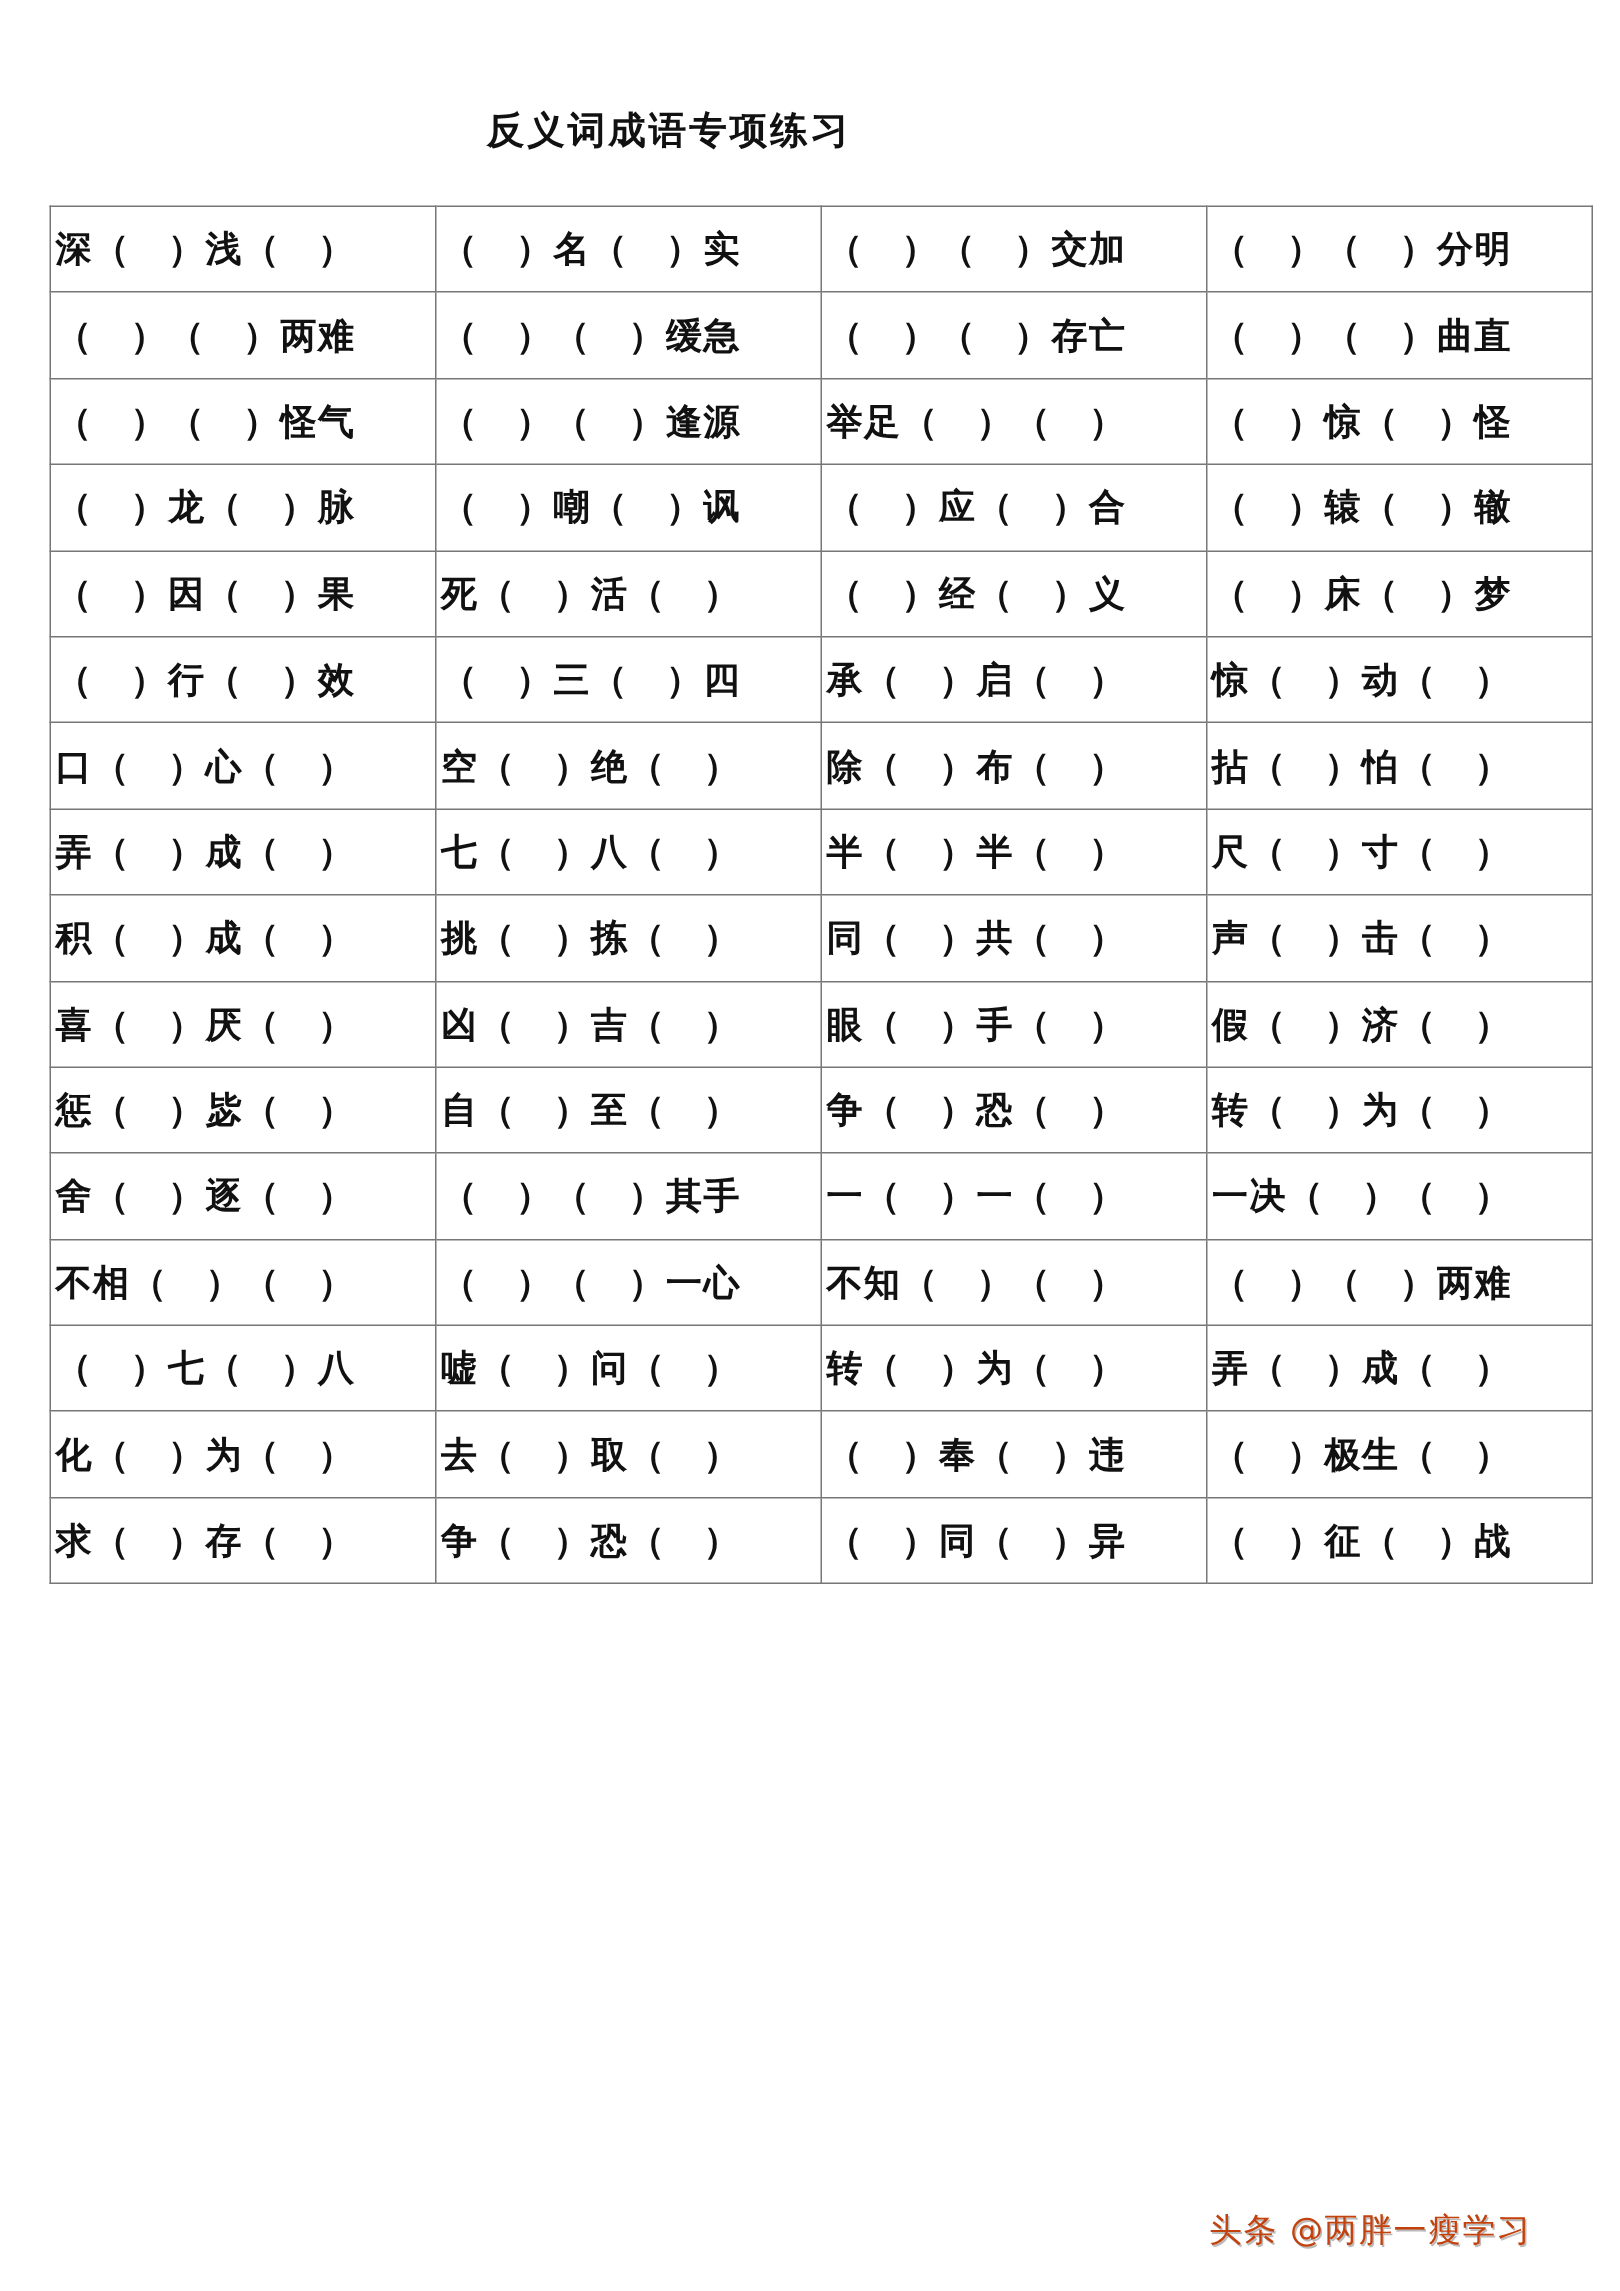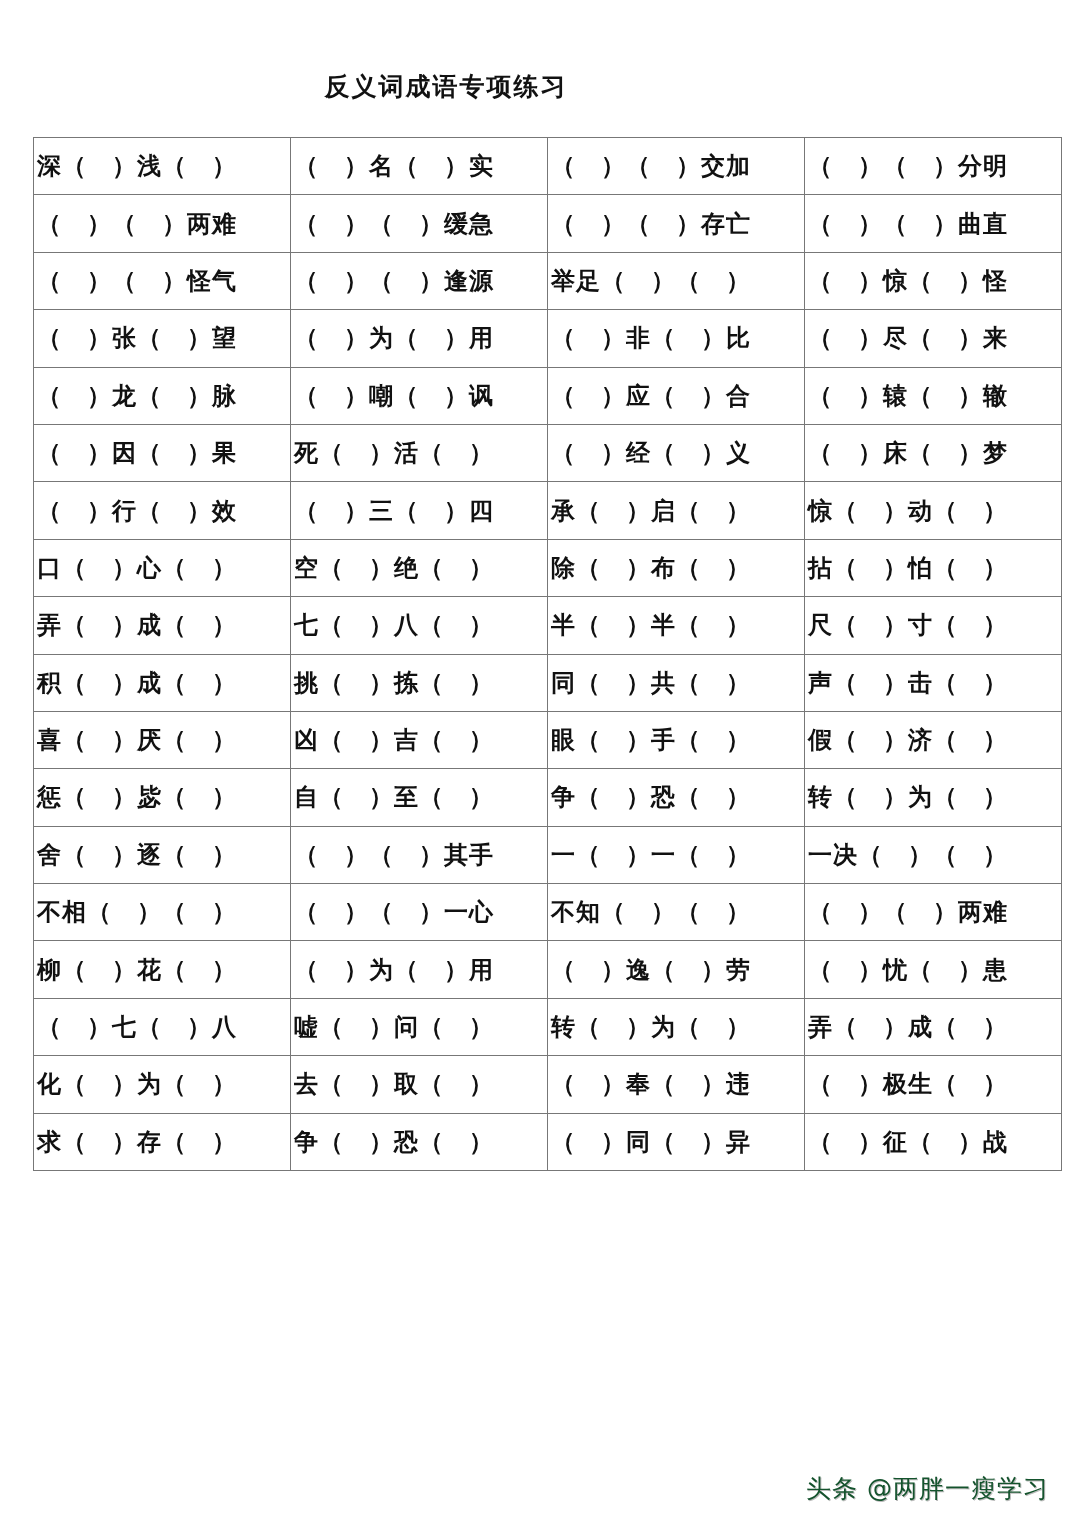--- a/index.html
+++ b/index.html
@@ -6,22 +6,22 @@
   body { width: 1080px; height: 1527px; position: relative; overflow: hidden;
          font-family: "DejaVu Sans", "Liberation Sans", sans-serif; color: #111; }
   .title { position: absolute; top: 70px; left: 0; width: 892px; text-align: center;
            font-size: 25px; font-weight: bold; letter-spacing: 2px;
            font-family: "DejaVu Serif", "Liberation Serif", serif; }
   table.grid { position: absolute; top: 122px; left: 33px; width: 1029px;
                border-collapse: collapse; table-layout: fixed; margin-top: 15px; }
   table.grid td { border: 1.5px solid #777; height: 56.4px; padding: 0 0 0 3px;
                   font-size: 24px; font-weight: bold; white-space: pre; overflow: hidden;
                   vertical-align: middle; letter-spacing: 1px; }
-  .watermark { position: absolute; left: 806px; top: 1472px; font-size: 25px;
-               color: #14532d; letter-spacing: 1px; text-shadow: 1px 1px 0 #bbb; }
+  .watermark { position: absolute; left: 806px; top: 1472px; font-size: 22px;
+               color: #c2410c; letter-spacing: 1px; text-shadow: 1px 1px 0 #bbb; }
 </style>
 </head>
 <body>
 
 <div class="title">反义词成语专项练习</div>
 
 <table class="grid">
   <tbody id="grid-body">
       <tr>
         <td>深（　）浅（　）</td>
@@ -33,26 +33,20 @@
         <td>（　）（　）两难</td>
         <td>（　）（　）缓急</td>
         <td>（　）（　）存亡</td>
         <td>（　）（　）曲直</td>
       </tr>
       <tr>
         <td>（　）（　）怪气</td>
         <td>（　）（　）逢源</td>
         <td>举足（　）（　）</td>
         <td>（　）惊（　）怪</td>
-      </tr>
-      <tr>
-        <td>（　）张（　）望</td>
-        <td>（　）为（　）用</td>
-        <td>（　）非（　）比</td>
-        <td>（　）尽（　）来</td>
       </tr>
       <tr>
         <td>（　）龙（　）脉</td>
         <td>（　）嘲（　）讽</td>
         <td>（　）应（　）合</td>
         <td>（　）辕（　）辙</td>
       </tr>
       <tr>
         <td>（　）因（　）果</td>
         <td>死（　）活（　）</td>
@@ -101,26 +95,20 @@
         <td>一（　）一（　）</td>
         <td>一决（　）（　）</td>
       </tr>
       <tr>
         <td>不相（　）（　）</td>
         <td>（　）（　）一心</td>
         <td>不知（　）（　）</td>
         <td>（　）（　）两难</td>
       </tr>
       <tr>
-        <td>柳（　）花（　）</td>
-        <td>（　）为（　）用</td>
-        <td>（　）逸（　）劳</td>
-        <td>（　）忧（　）患</td>
-      </tr>
-      <tr>
         <td>（　）七（　）八</td>
         <td>嘘（　）问（　）</td>
         <td>转（　）为（　）</td>
         <td>弄（　）成（　）</td>
       </tr>
       <tr>
         <td>化（　）为（　）</td>
         <td>去（　）取（　）</td>
         <td>（　）奉（　）违</td>
         <td>（　）极生（　）</td>

